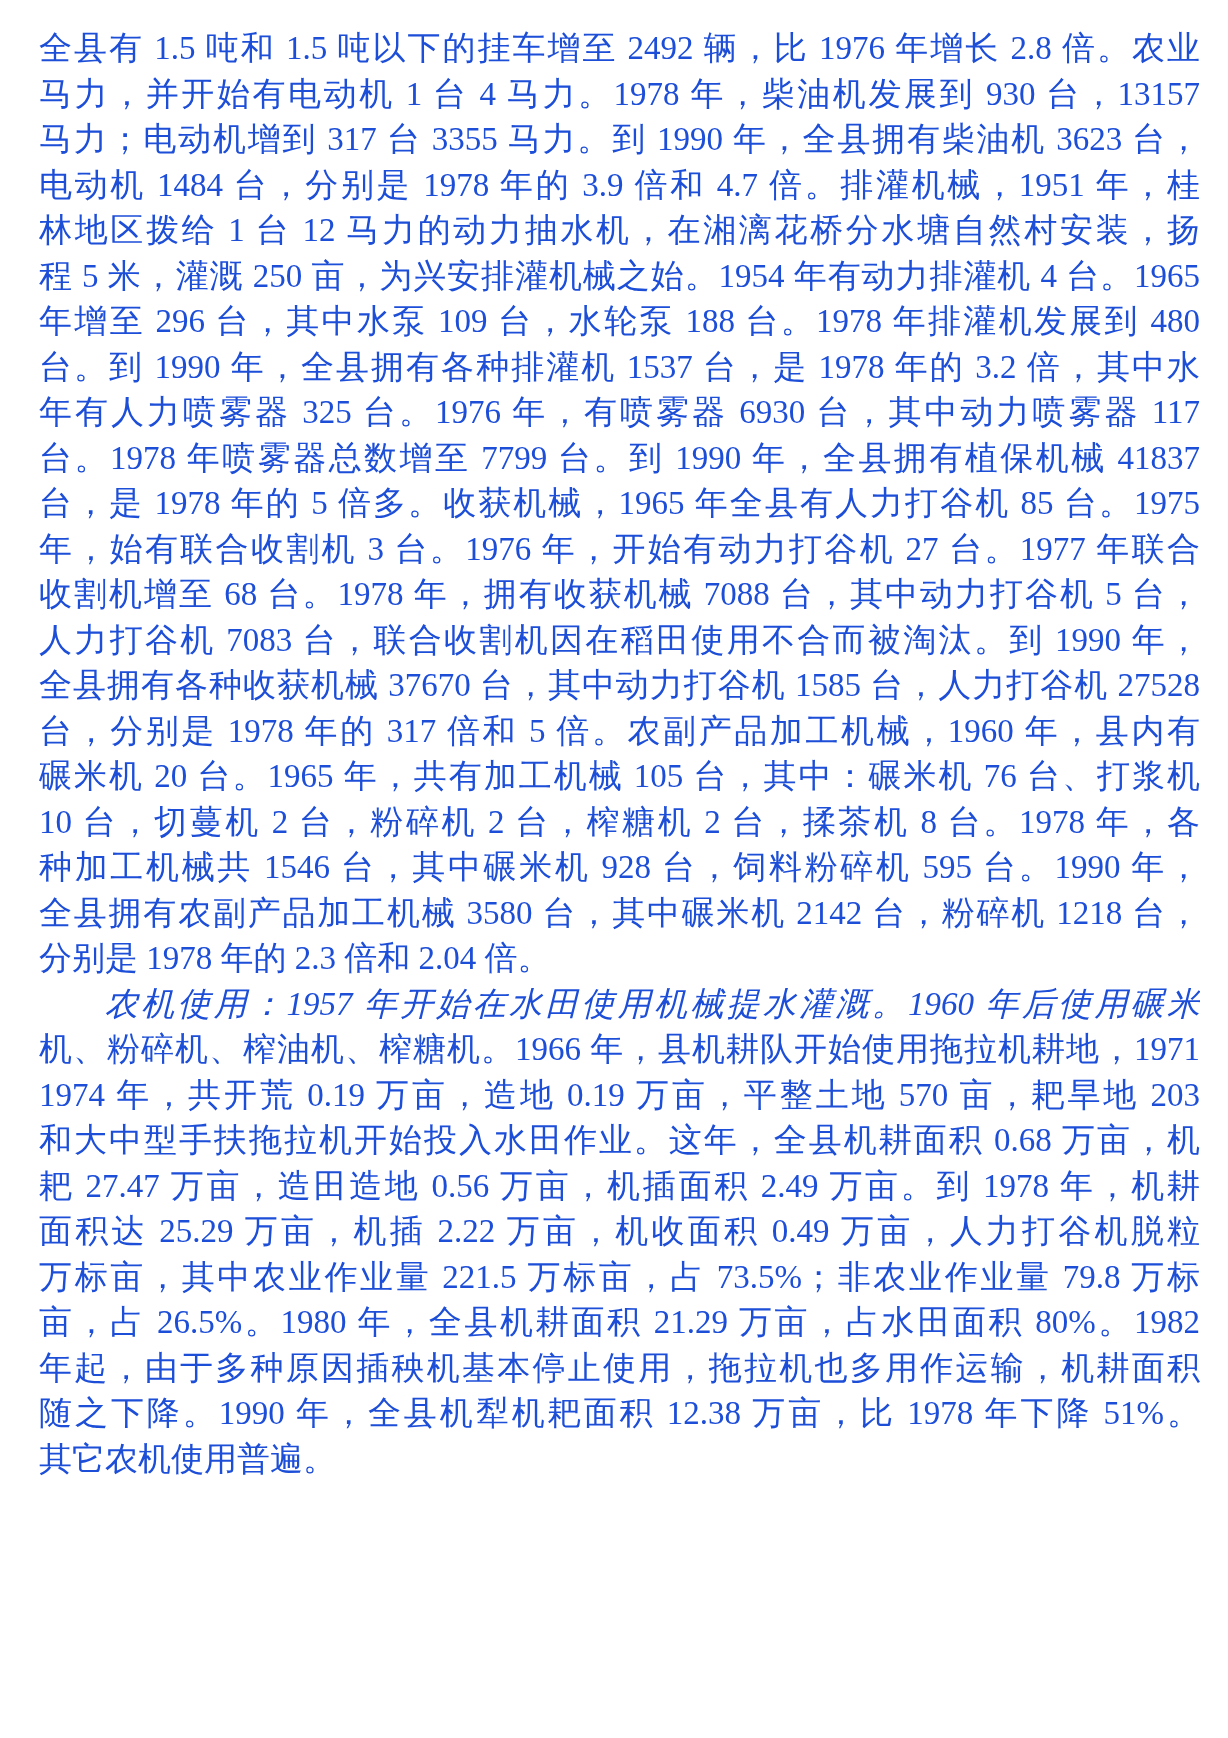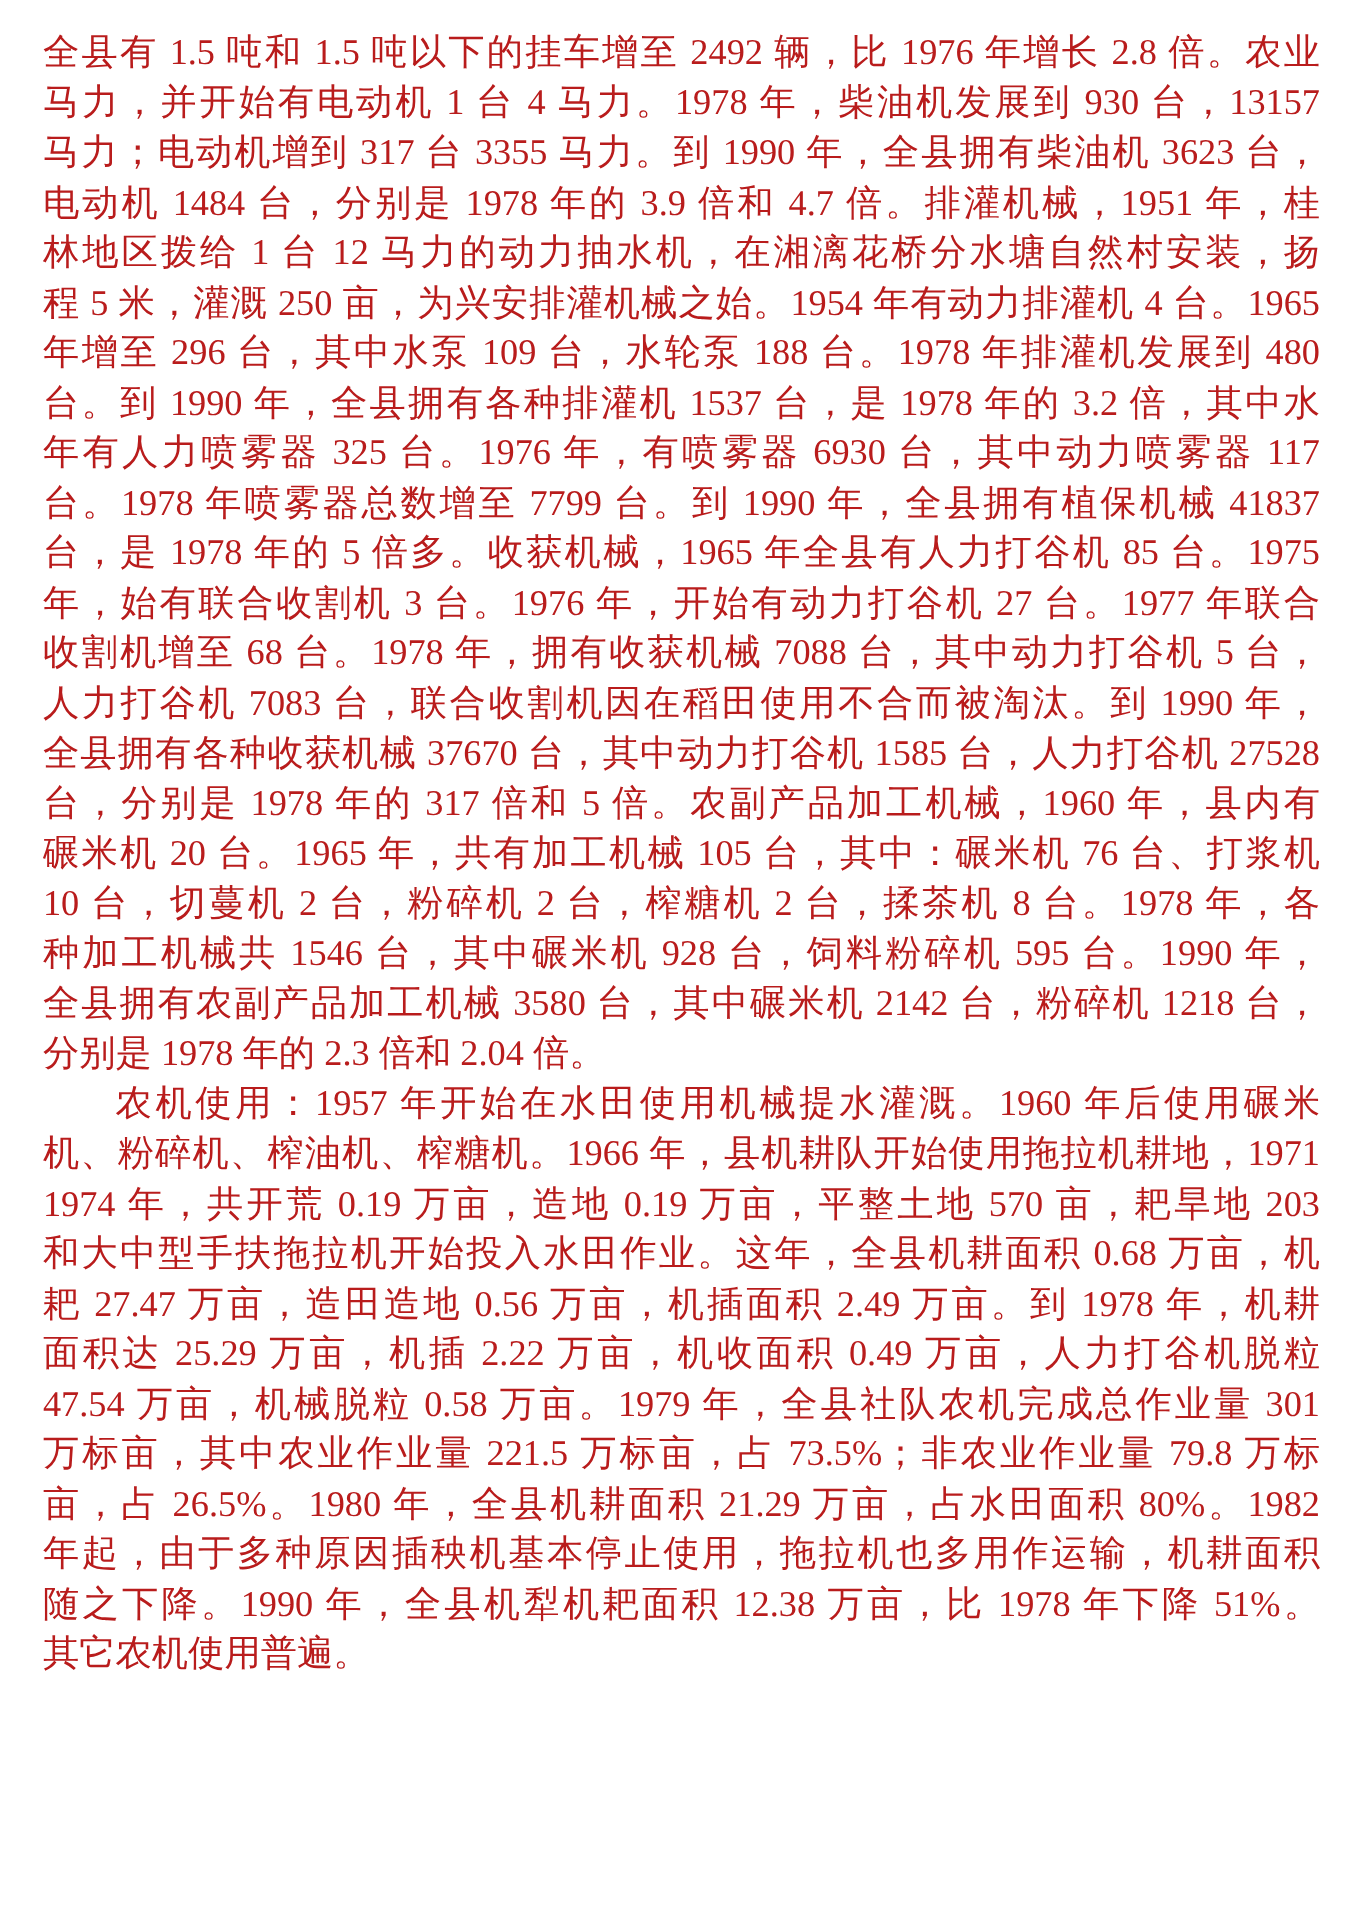--- a/index.html
+++ b/index.html
@@ -8,41 +8,42 @@
     background: #ffffff;
   }
   .page {
     position: relative;
     width: 1228px;
     height: 1738px;
     background: #ffffff;
     box-sizing: border-box;
     padding: 26px 28px 0 39px;
     font-family: "Liberation Serif", "DejaVu Serif", serif;
-    color: #b91c1c;
+    color: #1d4ed8;
     overflow: hidden;
   }
   .text-block {
     width: 1161px;
   }
   .line {
     font-size: 33px;
     line-height: 45.5px;
     height: 45.5px;
     overflow: hidden;
     text-align: justify;
     text-align-last: justify;
     white-space: normal;
     letter-spacing: 0;
   }
   .line.para-end {
     text-align-last: left;
   }
   .line.indent {
     text-indent: 2em;
+    font-style: italic;
   }
 </style>
 </head>
 <body>
 
 <div class="page">
   <div class="text-block">
       <div class="line">全县有 1.5 吨和 1.5 吨以下的挂车增至 2492 辆，比 1976 年增长 2.8 倍。农业</div>
       <div class="line">马力，并开始有电动机 1 台 4 马力。1978 年，柴油机发展到 930 台，13157</div>
       <div class="line">马力；电动机增到 317 台 3355 马力。到 1990 年，全县拥有柴油机 3623 台，</div>
@@ -63,20 +64,19 @@
       <div class="line">10 台，切蔓机 2 台，粉碎机 2 台，榨糖机 2 台，揉茶机 8 台。1978 年，各</div>
       <div class="line">种加工机械共 1546 台，其中碾米机 928 台，饲料粉碎机 595 台。1990 年，</div>
       <div class="line">全县拥有农副产品加工机械 3580 台，其中碾米机 2142 台，粉碎机 1218 台，</div>
       <div class="line para-end">分别是 1978 年的 2.3 倍和 2.04 倍。</div>
       <div class="line indent">农机使用：1957 年开始在水田使用机械提水灌溉。1960 年后使用碾米</div>
       <div class="line">机、粉碎机、榨油机、榨糖机。1966 年，县机耕队开始使用拖拉机耕地，1971～</div>
       <div class="line">1974 年，共开荒 0.19 万亩，造地 0.19 万亩，平整土地 570 亩，耙旱地 203</div>
       <div class="line">和大中型手扶拖拉机开始投入水田作业。这年，全县机耕面积 0.68 万亩，机</div>
       <div class="line">耙 27.47 万亩，造田造地 0.56 万亩，机插面积 2.49 万亩。到 1978 年，机耕</div>
       <div class="line">面积达 25.29 万亩，机插 2.22 万亩，机收面积 0.49 万亩，人力打谷机脱粒</div>
-      <div class="line">47.54 万亩，机械脱粒 0.58 万亩。1979 年，全县社队农机完成总作业量 301</div>
       <div class="line">万标亩，其中农业作业量 221.5 万标亩，占 73.5%；非农业作业量 79.8 万标</div>
       <div class="line">亩，占 26.5%。1980 年，全县机耕面积 21.29 万亩，占水田面积 80%。1982</div>
       <div class="line">年起，由于多种原因插秧机基本停止使用，拖拉机也多用作运输，机耕面积</div>
       <div class="line">随之下降。1990 年，全县机犁机耙面积 12.38 万亩，比 1978 年下降 51%。</div>
       <div class="line para-end">其它农机使用普遍。</div>
     </div>
 </div>
 
 </body></html>

